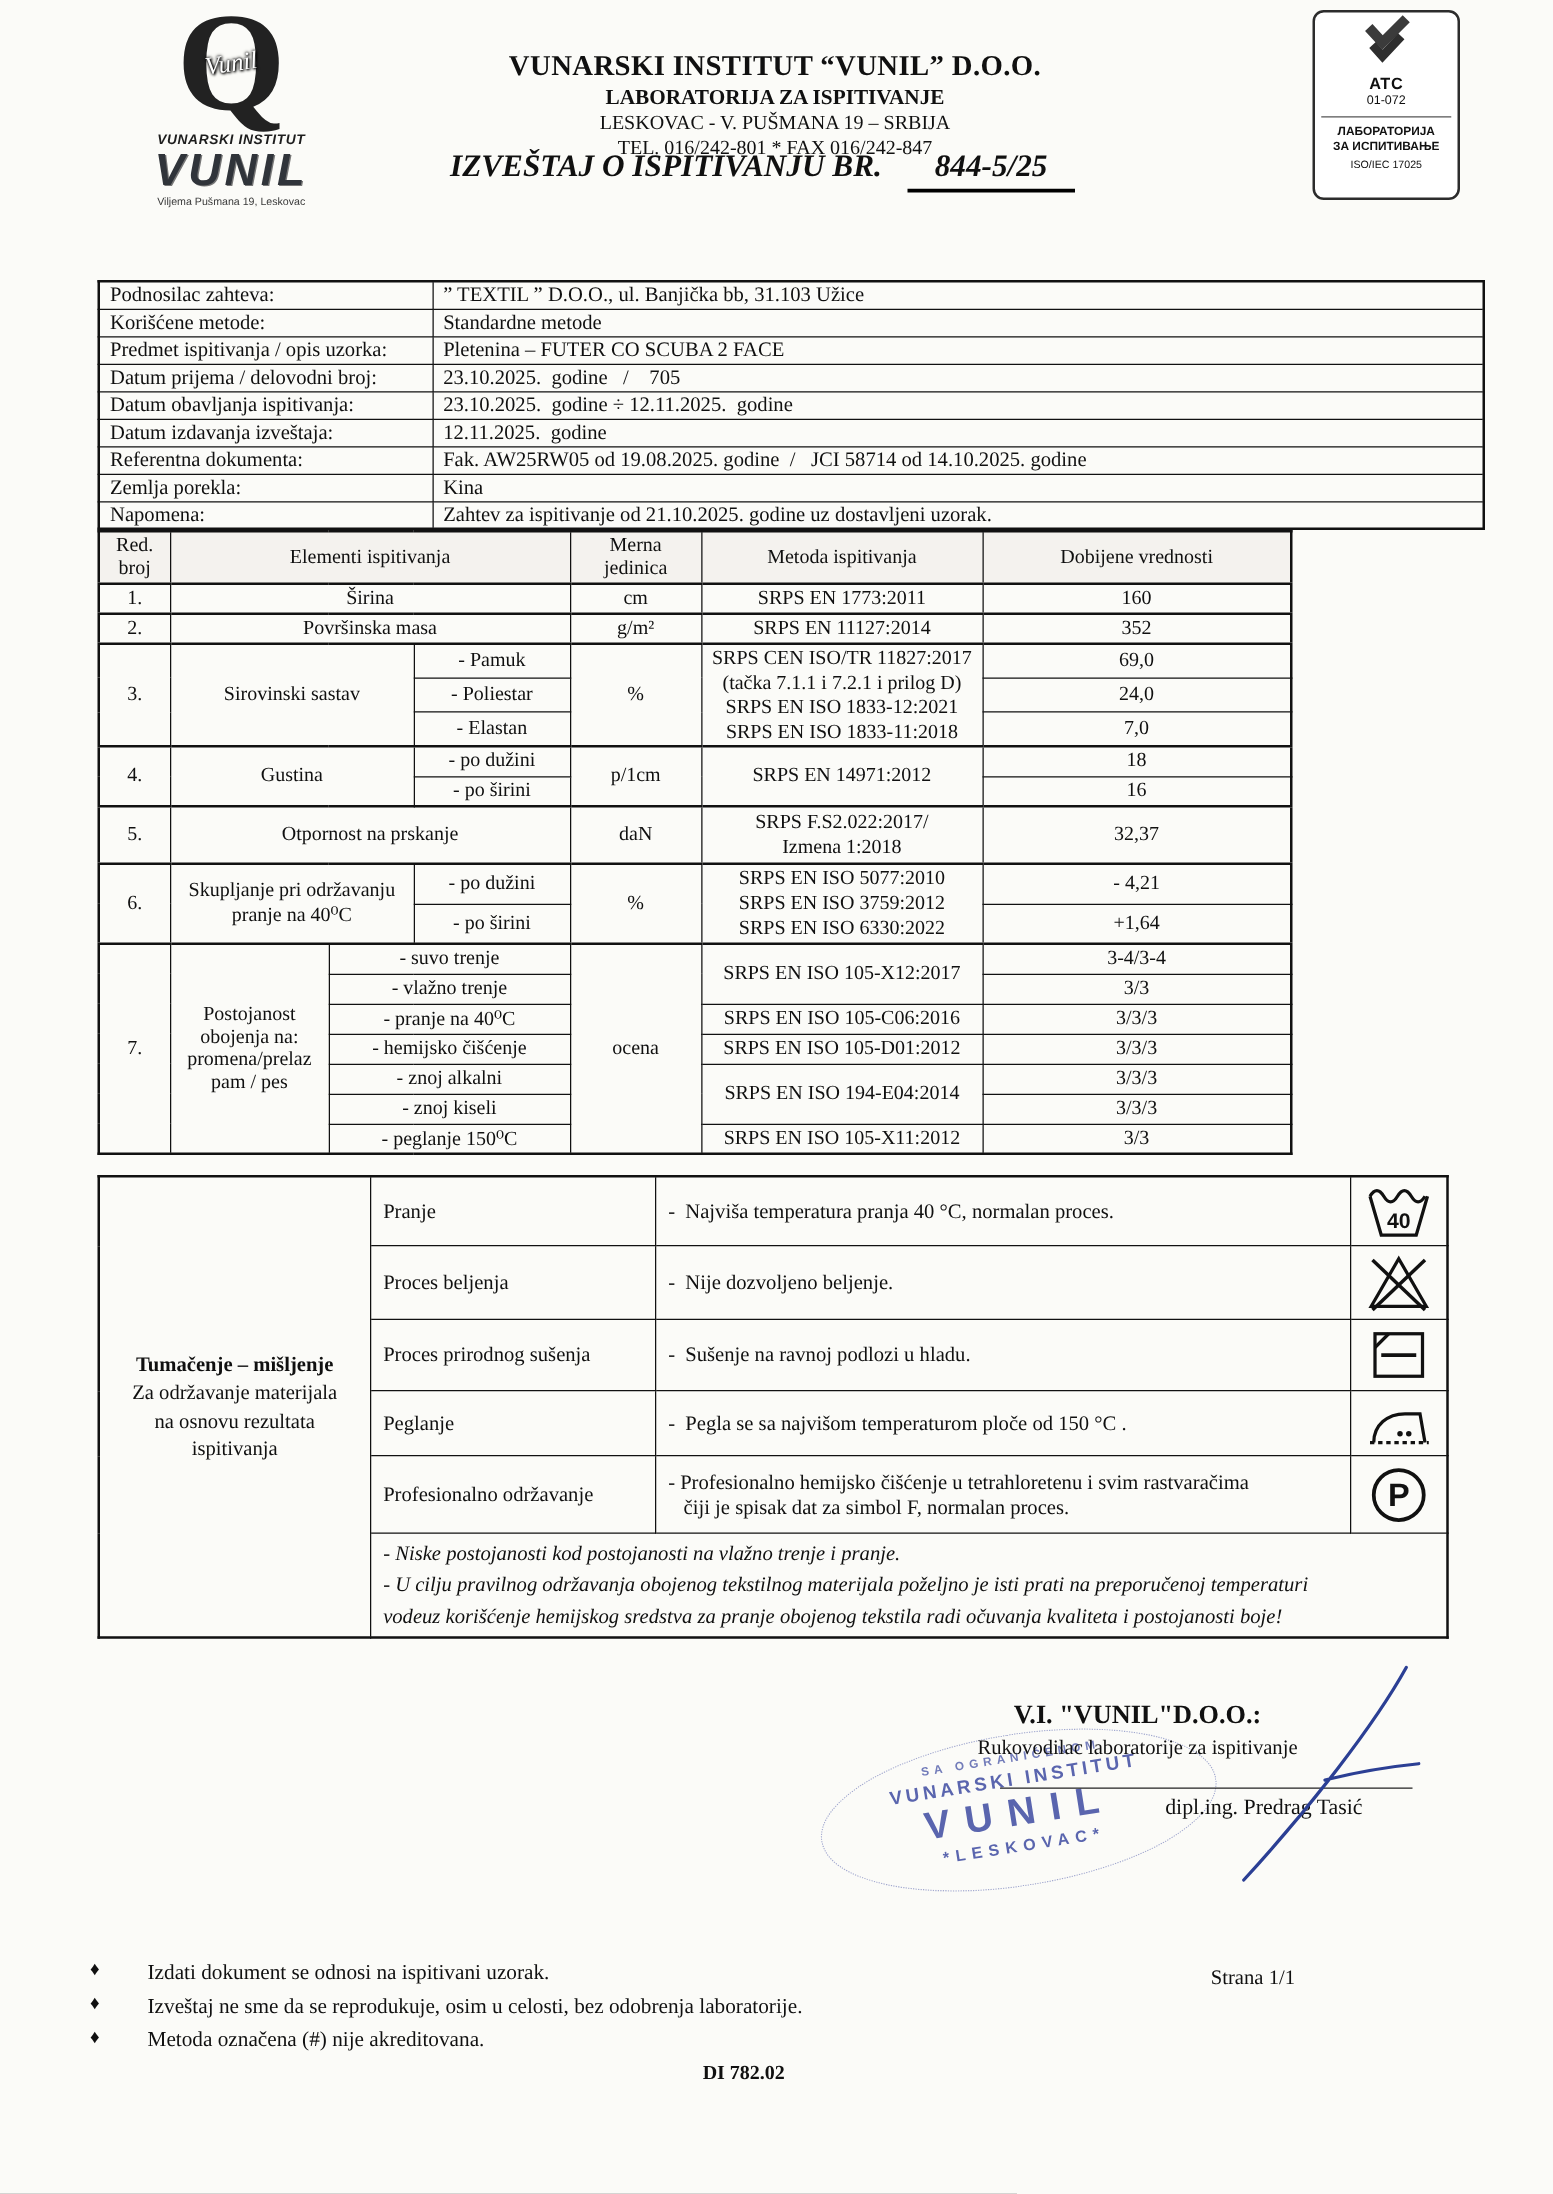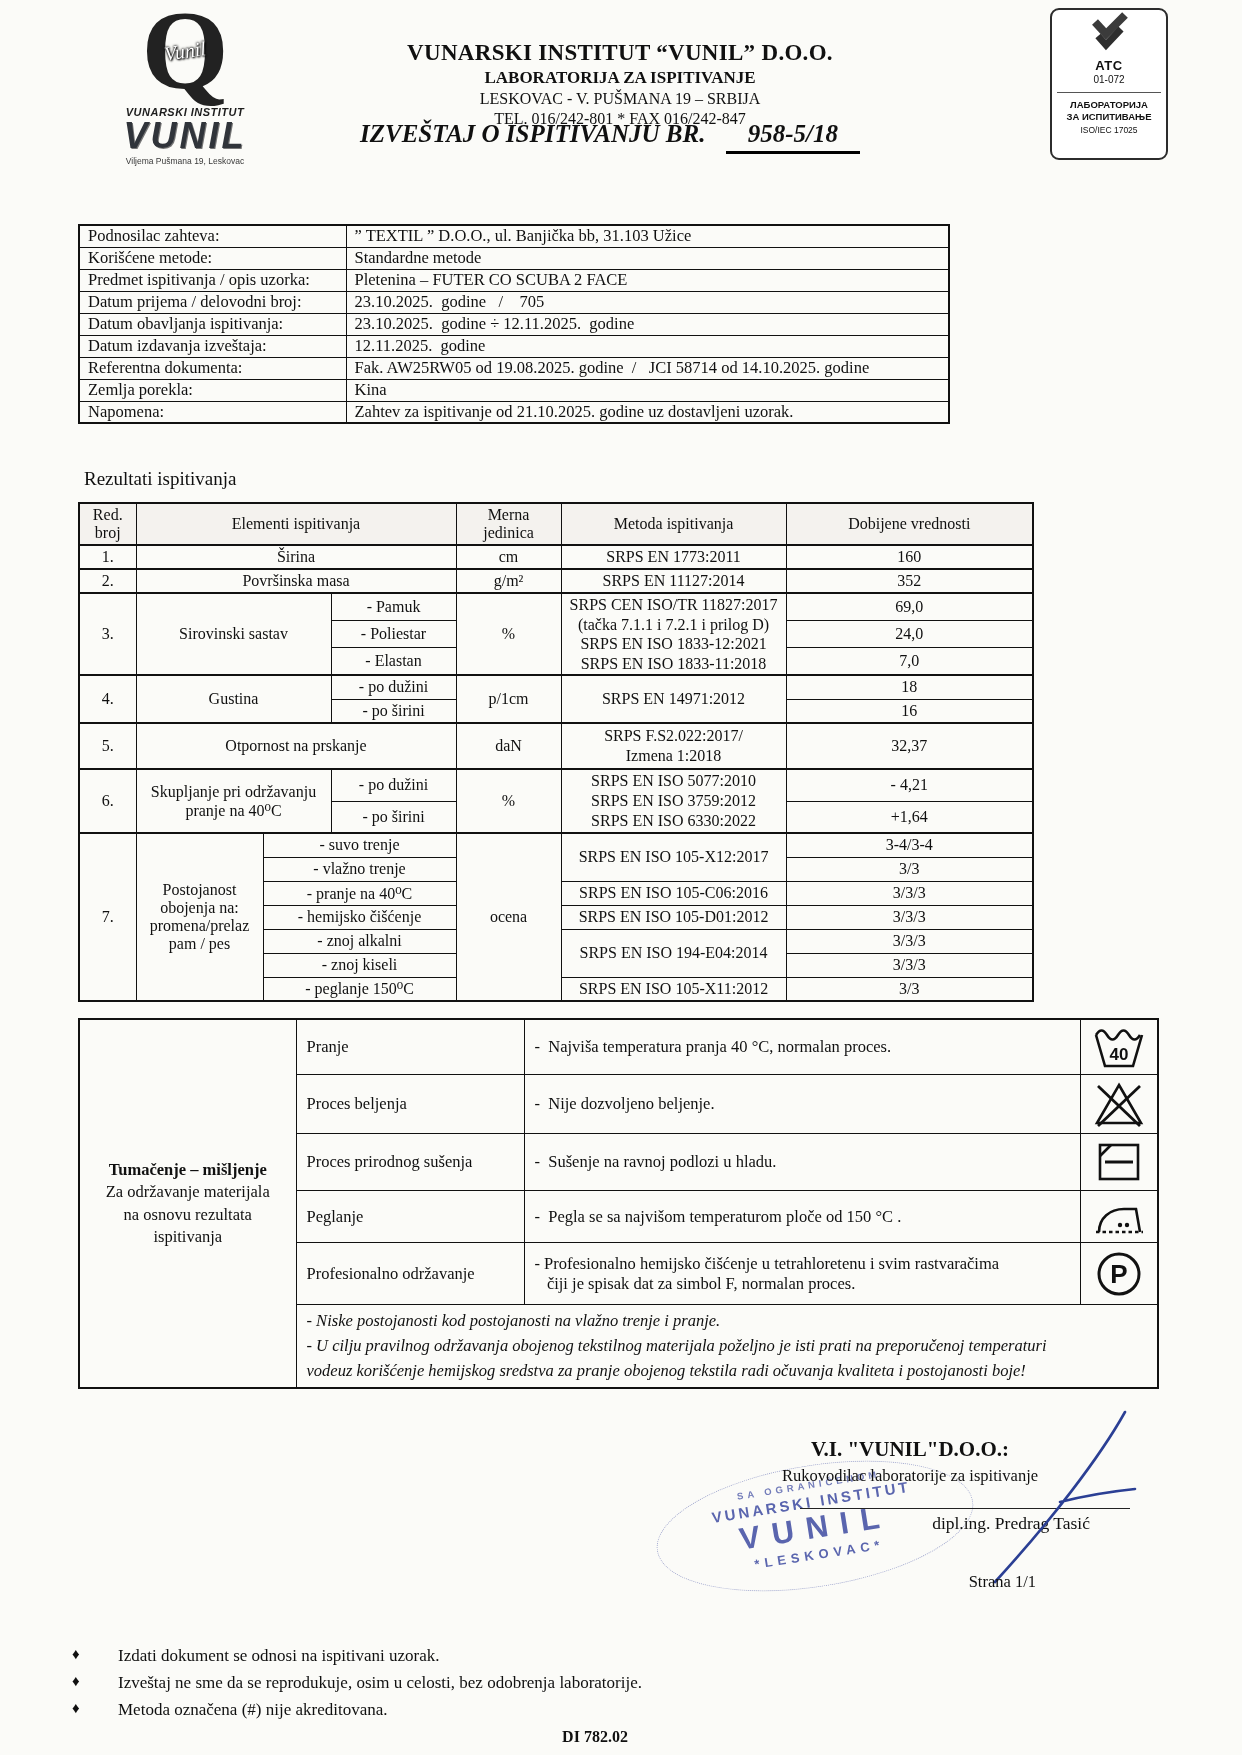--- a/index.html
+++ b/index.html
@@ -35,21 +35,21 @@
   .badge { position:absolute; left:1050px; top:8px; width:118px; height:152px;
     border:2px solid #2c2c2c; border-radius:9px; text-align:center; padding-top:2px;
     font-family:"Liberation Sans",sans-serif; background:#fff; }
   .badge-atc { font-weight:bold; font-size:13px; letter-spacing:.5px; }
   .badge-code { font-size:10px; margin-top:1px; }
   .badge-divider { border-top:1.5px solid #555; margin:7px 5px 6px; }
   .badge-lab { font-size:9.5px; font-weight:bold; line-height:1.3; color:#111; }
   .badge-iso { font-size:8.5px; margin-top:1px; }
   
   table { border-collapse:collapse; }
-  .info-table { margin:12px 0 0 78px; width:872px; border:2.5px solid #111; }
+  .info-table { margin:12px 0 0 78px; width:1110px; border:2.5px solid #111; }
   .info-table td { border:1.6px solid #111; font-size:16.5px; padding:0 8px; height:22px;
     white-space:pre-wrap; vertical-align:middle; }
   .info-label { width:267px; }
   
   .section-title { margin:44px 0 12px 84px; font-size:19px; }
   .results-table { margin-left:78px; width:954px; table-layout:fixed; border:2.5px solid #111; }
   .results-table th, .results-table td { border:1.5px solid #111; font-size:16px;
     text-align:center; vertical-align:middle; padding:1px 4px; }
   .results-table th { font-weight:normal; background:#f4f2ee; height:42px; }
   .results-table td { height:24px; }
@@ -108,21 +108,21 @@
 
     <div class="header-center">
       <div class="company">VUNARSKI INSTITUT “VUNIL” D.O.O.</div>
       <div class="lab">LABORATORIJA ZA ISPITIVANJE</div>
       <div class="addr">LESKOVAC - V. PUŠMANA 19 – SRBIJA</div>
       <div class="tel">TEL. 016/242-801 * FAX  016/242-847</div>
     </div>
 
     <div class="report-line">
       <span>IZVEŠTAJ O ISPITIVANJU BR.</span>
-      <span class="report-number">958-5/18</span>
+      <span class="report-number">844-5/25</span>
     </div>
 
     <div class="badge">
       <svg width="44" height="42" viewBox="0 0 44 42">
         <polyline points="8,10 19,22 38,3" fill="none" stroke="#3b3b3b" stroke-width="8"></polyline>
         <polyline points="11,24 19,33 34,17" fill="none" stroke="#2e2e2e" stroke-width="7"></polyline>
       </svg>
       <div class="badge-atc">ATC</div>
       <div class="badge-code">01-072</div>
       <div class="badge-divider"></div>
@@ -166,21 +166,20 @@
           <td class="info-label">Zemlja porekla:</td>
           <td>Kina</td>
         </tr>
       <tr>
           <td class="info-label">Napomena:</td>
           <td>Zahtev za ispitivanje od 21.10.2025. godine uz dostavljeni uzorak.</td>
         </tr>
     </tbody>
   </table>
 
-  <div class="section-title">Rezultati ispitivanja</div>
 
   <table class="results-table">
     <colgroup>
       <col style="width:57px">
         <col style="width:127px">
         <col style="width:68px">
         <col style="width:125px">
       <col style="width:105px">
         <col style="width:225px">
         <col style="width:247px">

